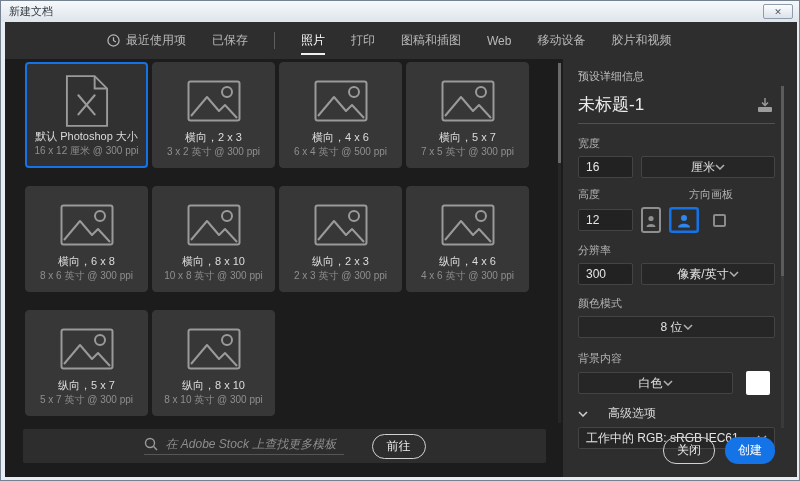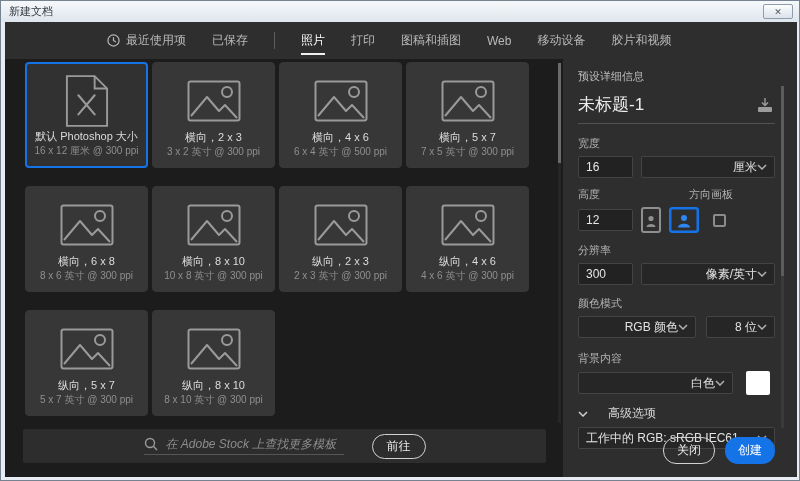--- a/index.html
+++ b/index.html
@@ -95,21 +95,21 @@
   .mt12 { margin-top:12px; } .mt10 { margin-top:10px; } .mt11 { margin-top:11px; }
   .mt13 { margin-top:13px; } .mt9 { margin-top:9px; } .mt5 { margin-top:5px; }
   .row { display:flex; align-items:center; }
   .num-input {
     width:55px; height:22px; background:#222222; border:1px solid #444444; border-radius:2px;
     color:#e6e6e6; font-size:12px; padding:0 7px; outline:none;
     font-family:"Liberation Sans",sans-serif;
   }
   .select {
     height:22px; background:#262626; border:1px solid #444444; border-radius:2px;
-    display:flex; align-items:center; justify-content:flex-end;
+    display:flex; align-items:center; justify-content:center;
     padding:0 7px; color:#e2e2e2; font-size:12px; cursor:pointer; white-space:nowrap;
   }
   .select .sel-val { overflow:hidden; text-overflow:ellipsis; }
   .labels-row { display:flex; }
   .orient-btn { cursor:pointer; display:flex; }
   .checkbox {
     width:13px; height:13px; border:2px solid #8b8b8b; border-radius:2px;
     background:transparent; cursor:pointer;
   }
   .swatch { width:24px; height:24px; background:#ffffff; border-radius:2px; cursor:pointer; }
@@ -367,28 +367,20 @@
           <span style="display:flex;">
               <svg width="10" height="6" viewBox="0 0 10 6">
                 <path d="M1 1 L5 5 L9 1" fill="none" stroke="#b0b0b0" stroke-width="1.5"></path>
               </svg>
             </span>
         </div>
       </div>
 
       <div class="field-label mt11">颜色模式</div>
       <div class="row mt5" style="gap:10px;">
-        <div class="select" style="width:118px;">
-          <span class="sel-val">RGB 颜色</span>
-          <span style="display:flex;">
-              <svg width="10" height="6" viewBox="0 0 10 6">
-                <path d="M1 1 L5 5 L9 1" fill="none" stroke="#b0b0b0" stroke-width="1.5"></path>
-              </svg>
-            </span>
-        </div>
         <div class="select" style="flex:1;">
           <span class="sel-val">8 位</span>
           <span style="display:flex;">
               <svg width="10" height="6" viewBox="0 0 10 6">
                 <path d="M1 1 L5 5 L9 1" fill="none" stroke="#b0b0b0" stroke-width="1.5"></path>
               </svg>
             </span>
         </div>
       </div>
 

